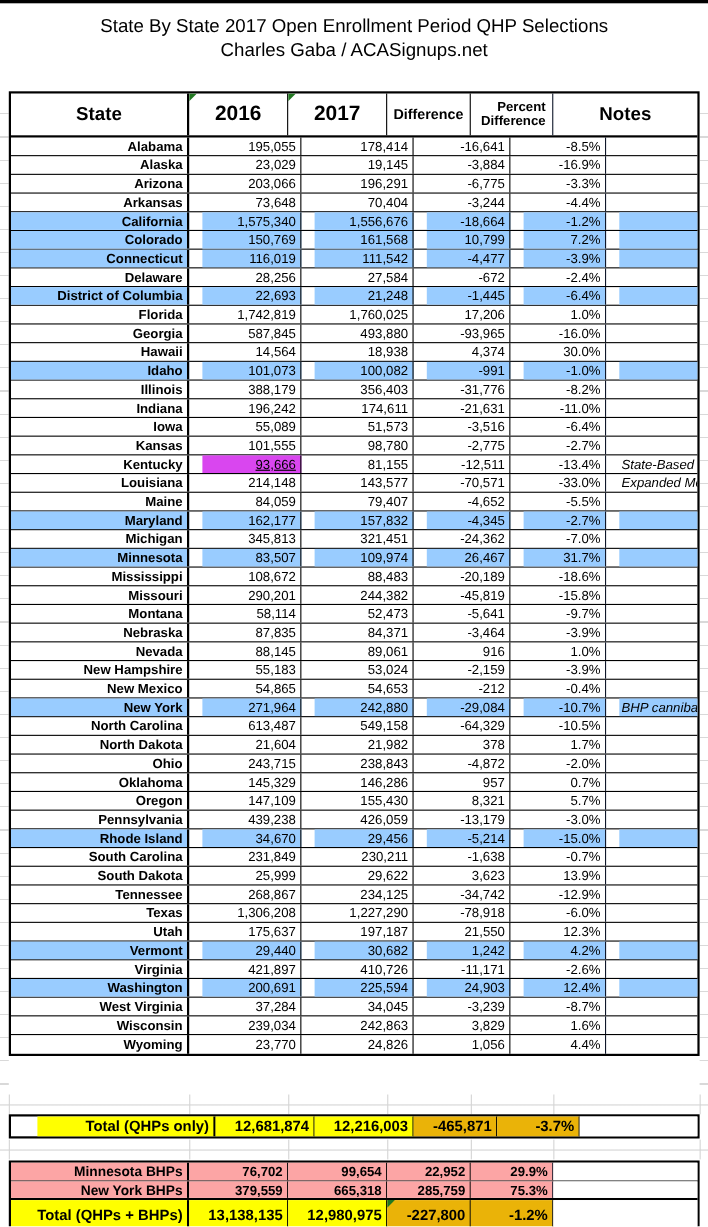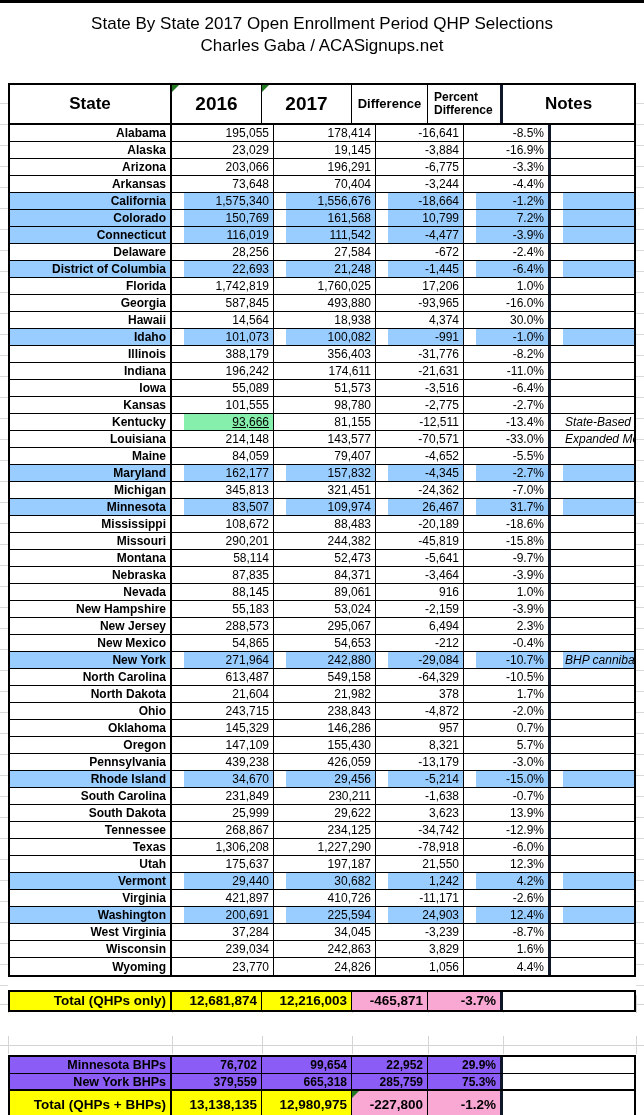--- a/index.html
+++ b/index.html
@@ -26,32 +26,32 @@
   .row   { display:flex; height:17px; border-bottom:1px solid #000; box-sizing:border-box;gap:12px; }
   #rows .row:last-child { border-bottom:none; }
   .cell {
     box-sizing:border-box; padding:0 4px; overflow:hidden; white-space:nowrap;
     font-size:12px; line-height:16px; display:flex; align-items:center;
   }
   .c1 { width:162px; border-right:2px solid #000; justify-content:flex-end; font-weight:bold; }
   .c2 { width:90px;  border-right:1px solid #000; justify-content:flex-end; }
   .c3 { width:90px;  border-right:1px solid #000; justify-content:flex-end; }
   .c4 { width:76px;  border-right:1px solid #000; justify-content:flex-end; }
-  .c5 { width:75px;  border-right:3px solid #0f172a; justify-content:flex-end; }
+  .c5 { width:75px;  border-right:1px solid #0f172a; justify-content:flex-end; }
   .c6 { flex:1; justify-content:flex-start; font-style:italic; padding:0 2px; }
   
-  .thead .cell { justify-content:center; font-weight:bold; font-style:normal; text-align:left; position:relative; }
+  .thead .cell { justify-content:center; font-weight:bold; font-style:normal; text-align:right; position:relative; }
   .h-state { font-size:17px; }
   .h-year  { font-size:19px; }
   .h-diff  { font-size:13px; padding:0 1px; }
   .h-pct   { font-size:12px; line-height:13px; white-space:normal; padding:0 6px; }
   .h-notes { font-size:17px; }
   
   .hl-row .cell  { background:#99CCFF; }
-  .hl-2016 .c2   { background:#86efac;text-decoration:underline; }
+  .hl-2016 .c2   { background:#d946ef;text-decoration:underline; }
   
   .flag::before {
     content:""; position:absolute; top:0; left:0; width:0; height:0;
     border-top:7px solid #217821; border-right:7px solid transparent;
   }
   
   .gapgrid {
     position:absolute; left:0; width:644px;
     background-repeat:no-repeat;
     background-image:
@@ -72,22 +72,22 @@
   .trow .cell { font-weight:bold; position:relative; }
   .trow-total { height:18px; }
   .trow-total .cell { font-size:13.5px; line-height:16px; }
   .trow-bhp { height:17px; border-bottom:1px solid #000; }
   .trow-bhp .c1 { font-size:12.5px; }
   .trow-bhp .c2,.trow-bhp .c3,.trow-bhp .c4,.trow-bhp .c5 { font-weight:bold; }
   .trow-bhp2 { border-bottom:2px solid #000; }
   .trow-grand { height:27px; }
   .trow-grand .cell { font-size:13.5px; }
   .bg-y { background:#FFFF00; }
-  .bg-ly{ background:#8b5cf6; }
-  .bg-g { background:#f9a8d4; }
+  .bg-ly{ background:#fca5a5; }
+  .bg-g { background:#eab308; }
   .trow .c6 { background:#fff; font-style:normal; }
 </style>
 </head>
 <body>
 
 <div class="page">
 
   <div class="topline"></div>
 
   <div class="title">
@@ -334,28 +334,20 @@
         </div>
         <div class="row">
           <div class="cell c1">New Hampshire</div>
           <div class="cell c2">55,183</div>
           <div class="cell c3">53,024</div>
           <div class="cell c4">-2,159</div>
           <div class="cell c5">-3.9%</div>
           <div class="cell c6"></div>
         </div>
         <div class="row">
-          <div class="cell c1">New Jersey</div>
-          <div class="cell c2">288,573</div>
-          <div class="cell c3">295,067</div>
-          <div class="cell c4">6,494</div>
-          <div class="cell c5">2.3%</div>
-          <div class="cell c6"></div>
-        </div>
-        <div class="row">
           <div class="cell c1">New Mexico</div>
           <div class="cell c2">54,865</div>
           <div class="cell c3">54,653</div>
           <div class="cell c4">-212</div>
           <div class="cell c5">-0.4%</div>
           <div class="cell c6"></div>
         </div>
         <div class="row hl-row">
           <div class="cell c1">New York</div>
           <div class="cell c2">271,964</div>
@@ -506,21 +498,21 @@
           <div class="cell c3">24,826</div>
           <div class="cell c4">1,056</div>
           <div class="cell c5">4.4%</div>
           <div class="cell c6"></div>
         </div>
       </div>
   </div>
 
   <div class="gapgrid" style="top:995px; height:18px;"></div>
 
-  <div class="tblock" style="top:990px;">
+  <div class="tblock" style="top:1013px;padding-left:24px;">
     <div class="trow trow-total">
       <div class="cell c1 bg-y">Total (QHPs only)</div>
       <div class="cell c2 bg-y">12,681,874</div>
       <div class="cell c3 bg-y">12,216,003</div>
       <div class="cell c4 bg-g">-465,871</div>
       <div class="cell c5 bg-g">-3.7%</div>
       <div class="cell c6"></div>
     </div>
   </div>
 

